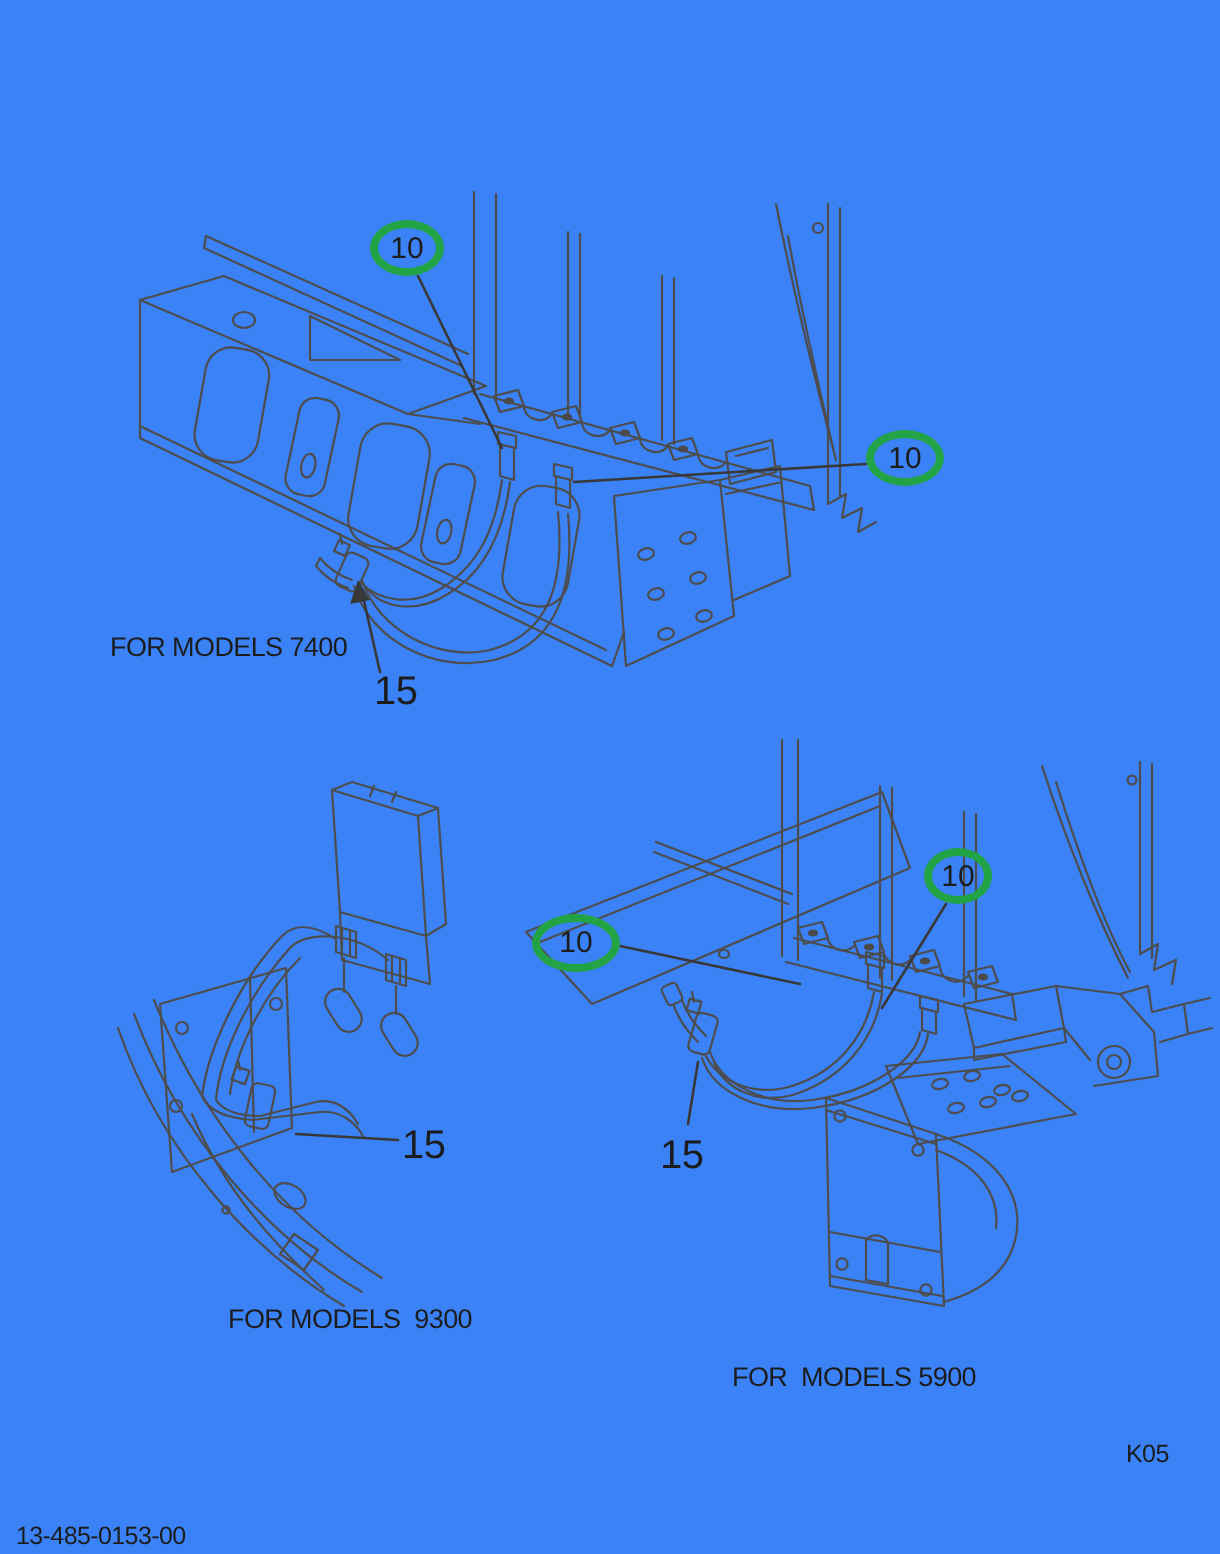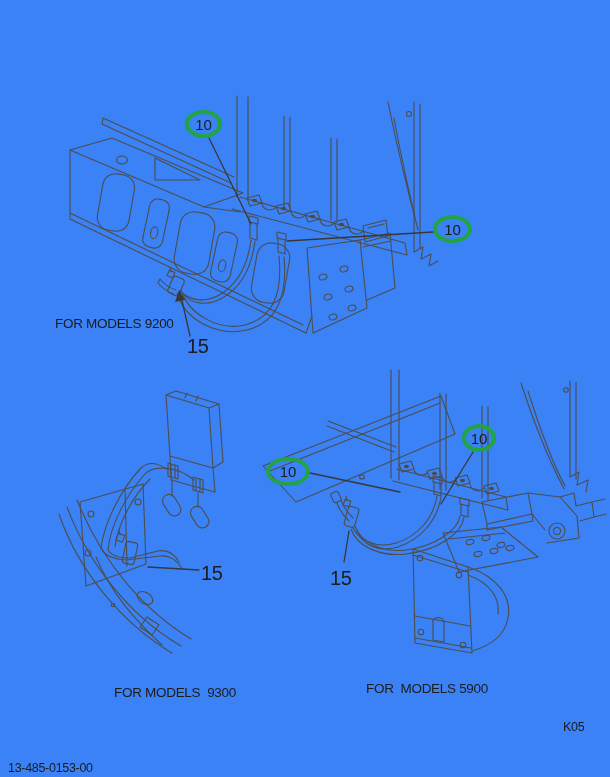--- a/index.html
+++ b/index.html
@@ -237,20 +237,20 @@
     <span>10</span>
   </div>
   <div class="callout-oval" style="left:462px;top:424px;width:26px;height:20px">
     <span>10</span>
   </div>
 
   <div class="part-num" style="left:187px;top:335px">15</div>
   <div class="part-num" style="left:201px;top:562px">15</div>
   <div class="part-num" style="left:330px;top:567px">15</div>
 
-  <div class="caption" style="left:55px;top:316px">FOR MODELS 9200</div>
-  <div class="caption" style="left:114px;top:685px">FOR MODELS  9300</div>
+  <div class="caption" style="left:55px;top:316px">FOR MODELS 7400</div>
+  <div class="caption" style="left:114px;top:652px">FOR MODELS  9300</div>
   <div class="caption" style="left:366px;top:681px">FOR  MODELS 5900</div>
 
   <div class="footer-text" style="left:8px;top:761px">13-485-0153-00</div>
   <div class="footer-text" style="left:563px;top:720px">K05</div>
 
 </div>
 
 </body></html>

